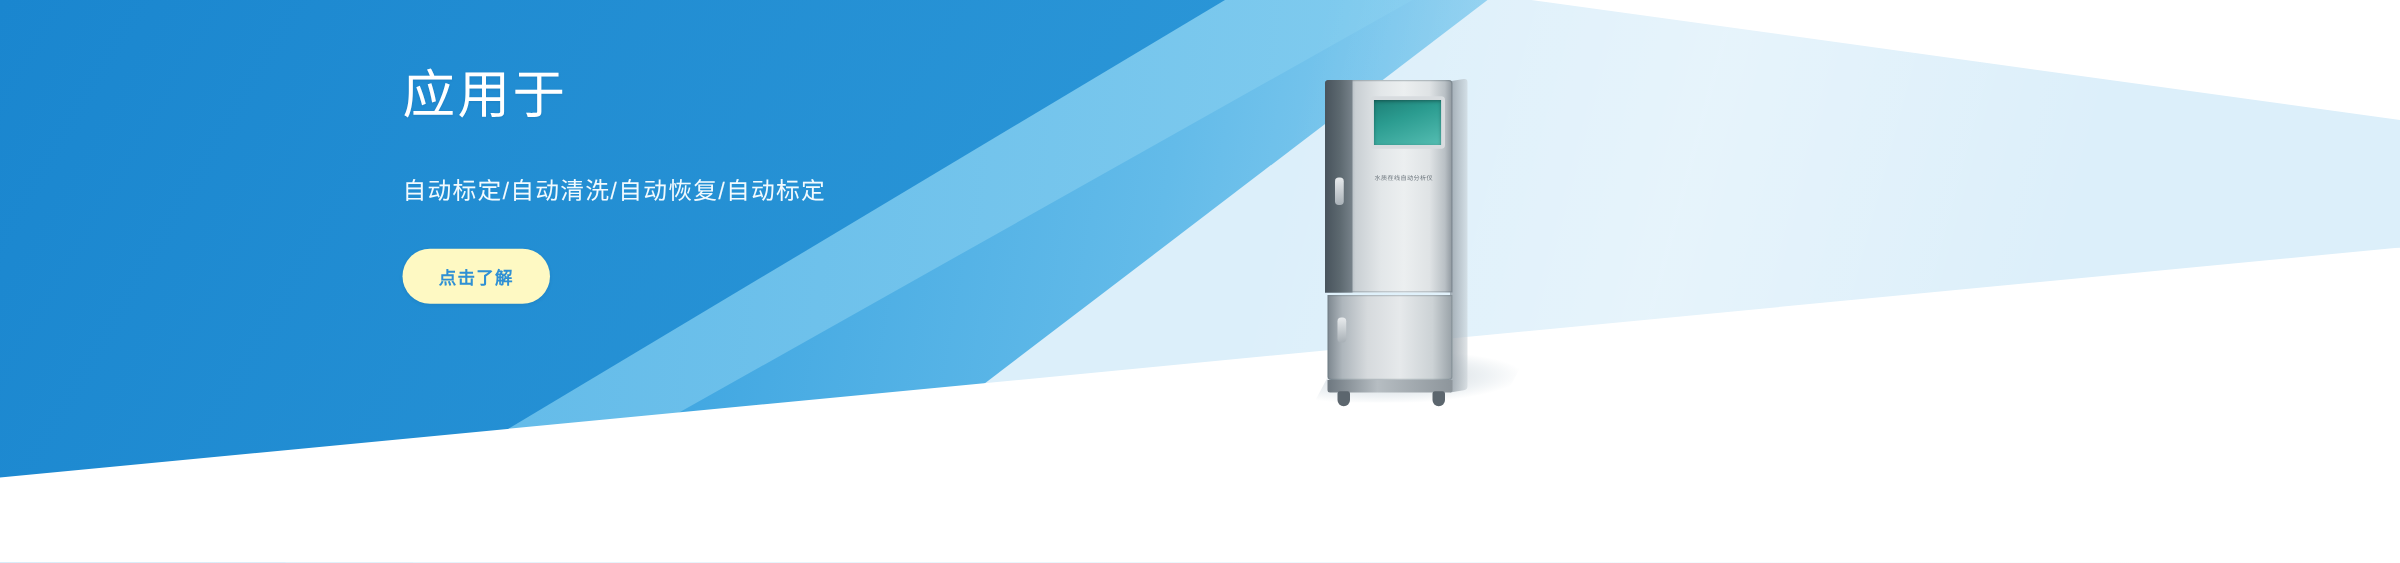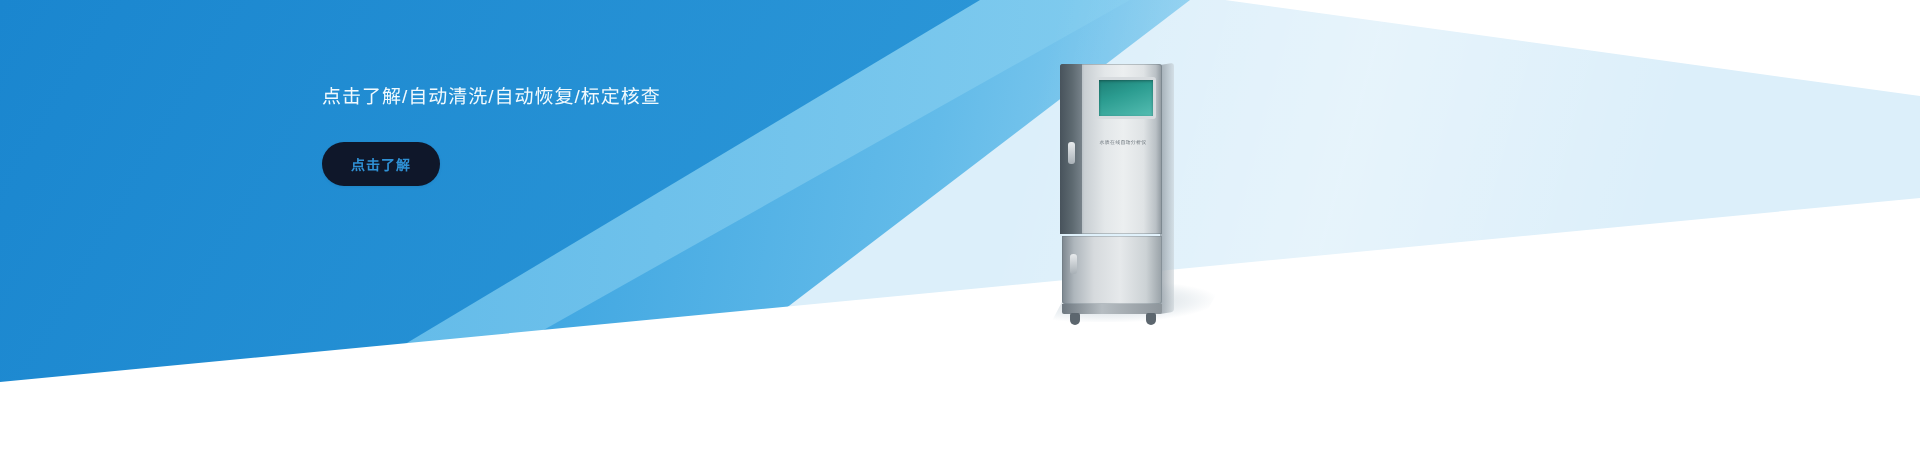--- a/index.html
+++ b/index.html
@@ -75,21 +75,21 @@
     letter-spacing:1px;
     font-weight:400;
   }
   .cta {
     display:inline-block;
     margin-top:34px;
     min-width:118px;
     padding:12px 26px;
     border:none;
     border-radius:22px;
-    background:#0f172a;
+    background:#fef9c3;
     color:#2f90d4;
     font-family:"Liberation Sans", sans-serif;
     font-size:14px;
     font-weight:bold;
     letter-spacing:1px;
     cursor:pointer;
     box-shadow:0 1px 3px rgba(0,50,90,.10);
   }
 
   
@@ -180,21 +180,22 @@
 
   <div class="bg-base"></div>
   <div class="bg-pale"></div>
   <div class="bg-mid"></div>
   <div class="bg-deep"></div>
   <div class="bg-soft-sheen"></div>
   <div class="bg-white-wedge"></div>
   <div class="bg-white-wedge-2"></div>
 
   <div class="copy">
-    <div class="subhead">点击了解/自动清洗/自动恢复/标定核查</div>
+    <div class="headline">应用于</div>
+    <div class="subhead">自动标定/自动清洗/自动恢复/自动标定</div>
     <button class="cta">点击了解</button>
   </div>
 
   <div class="dev-shadow"></div>
 
   <div class="device">
     <div class="dev-side"></div>
     <div class="dev-upper">
       <div class="dev-dark-col"></div>
       <div class="dev-screen"></div>

